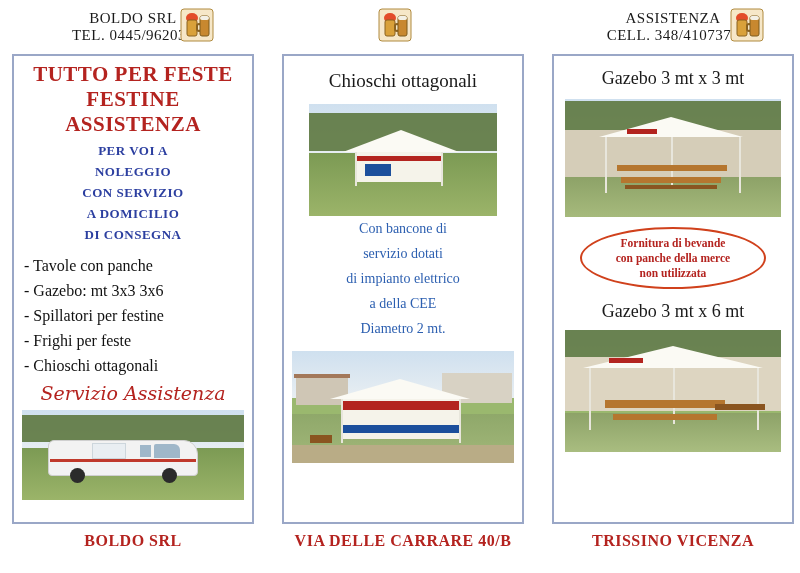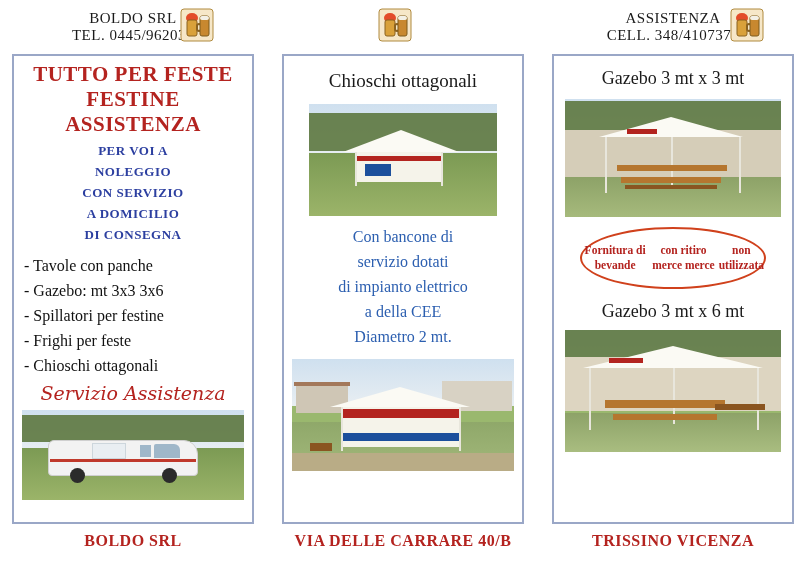--- a/index.html
+++ b/index.html
@@ -106,42 +106,42 @@
   .h2title {
     text-align:center;
     font-size:19px;
     color:#1a1a1a;
     margin-top:14px;
   }
   .ph-k1 { margin:12px auto 0; width:188px; height:112px; }
   .blue-block {
     text-align:center;
     color:#2c5fb0;
-    font-size:16px;
+    font-size:14px;
     line-height:25px;
-    margin-top:8px;
+    margin-top:0;
   }
   .ph-k2 { margin:10px auto 0; width:222px; height:112px; }
 
   
   .h3title {
     text-align:center;
     font-size:18px;
     color:#1a1a1a;
     margin-top:12px;
   }
   .ph-g1 { margin:10px auto 0; width:216px; height:118px; }
   .ph-g2 { margin:8px auto 0; width:216px; height:122px; }
   .oval {
     width:186px; height:62px;
     margin:10px auto 0;
     border:2px solid #d0411c;
     border-radius:50%;
     display:flex;
-    flex-direction:row;
+    flex-direction:column;
     align-items:center;
     justify-content:center;
     color:#b4231f;
     font-size:11.5px;
     line-height:15px;
     font-weight:bold;
     text-align:center;
   }
 
   
@@ -319,21 +319,21 @@
         <div class="pole" style="left:40px;top:38px;height:56px;"></div>
         <div class="pole" style="left:174px;top:38px;height:56px;"></div>
         <div class="pole" style="left:106px;top:38px;height:50px;"></div>
         <div class="bench" style="left:52px;top:66px;width:110px;height:6px;"></div>
         <div class="bench" style="left:56px;top:78px;width:100px;height:6px;"></div>
         <div class="bench-dark" style="left:60px;top:86px;width:92px;height:4px;"></div>
       </div>
 
       <div class="oval">
         <div>Fornitura di bevande</div>
-        <div>con ritiro merce merce</div>
+        <div>con panche della merce</div>
         <div>non utilizzata</div>
       </div>
 
       <div class="h3title">Gazebo 3 mt x 6 mt</div>
 
       <div class="photo ph-g2">
         <div class="sky" style="height:26%"></div>
         <div class="tree-band" style="top:0%;height:24%"></div>
         <div class="wall" style="top:22%;height:44%;background:#ddd5c1"></div>
         <div class="grass" style="height:32%;background:linear-gradient(#8da268,#a9bd80)"></div>

